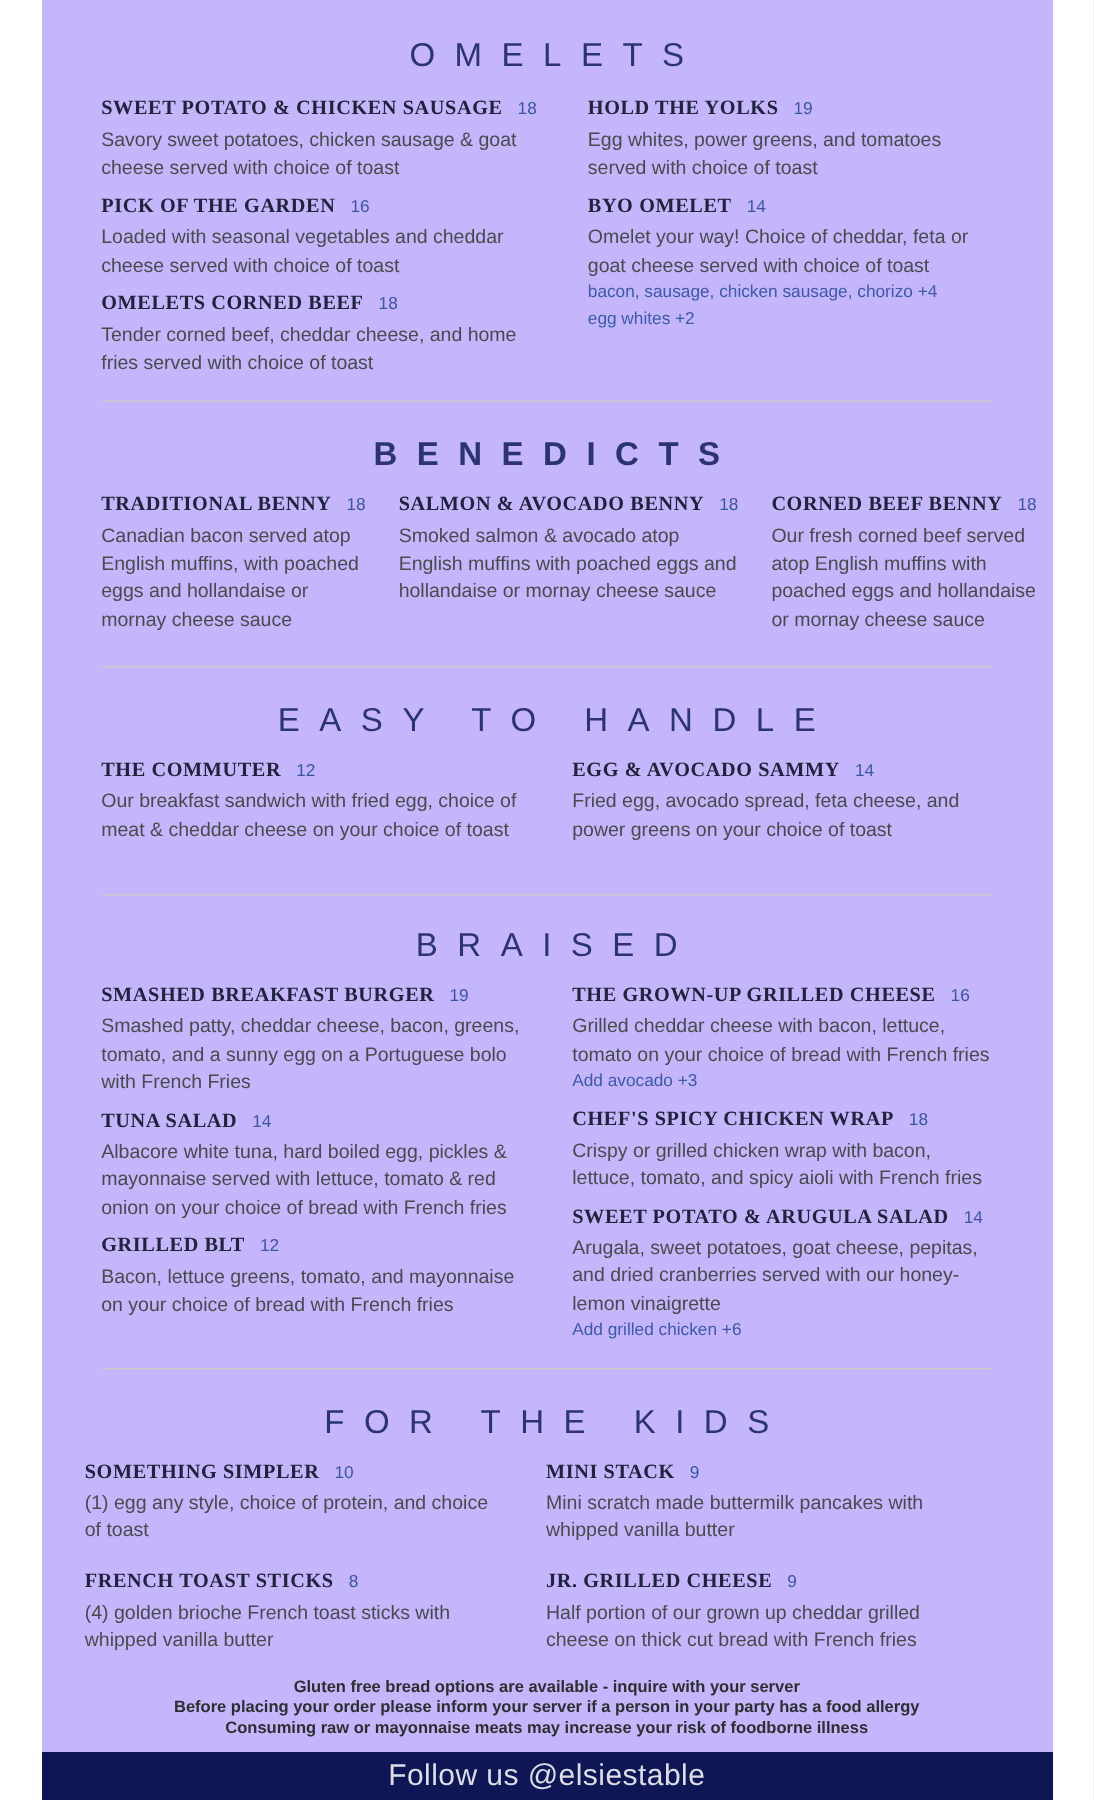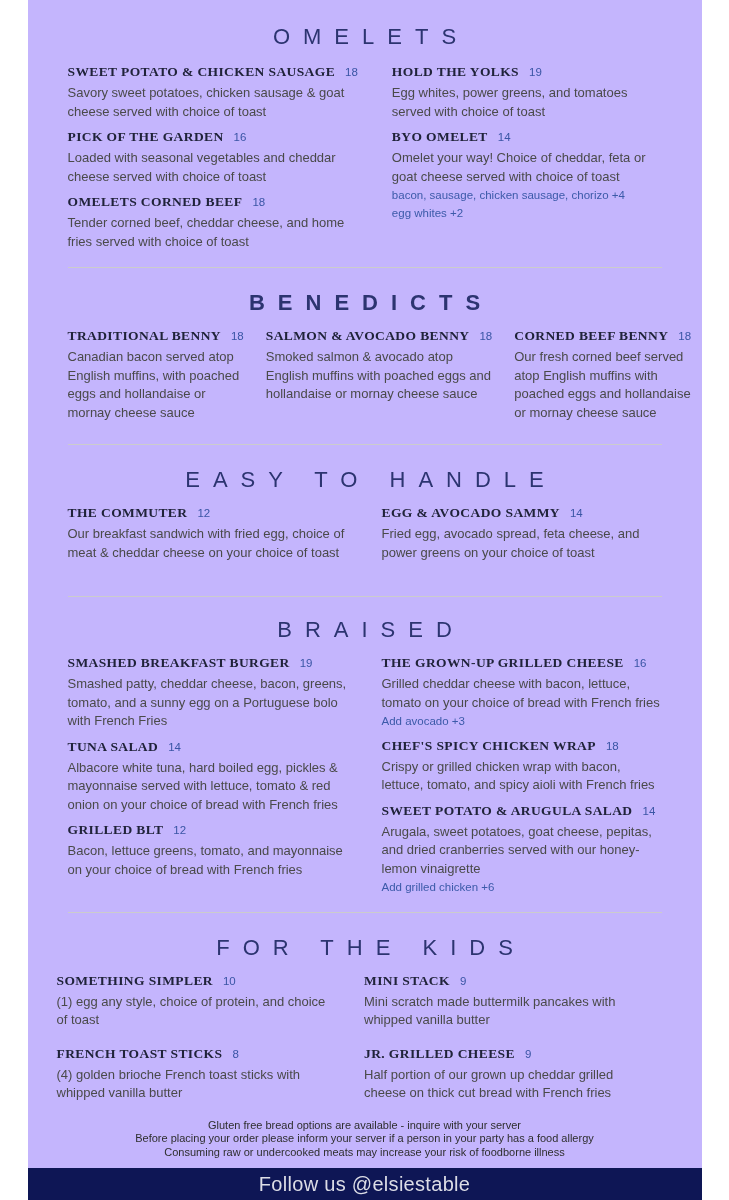--- a/index.html
+++ b/index.html
@@ -32,21 +32,21 @@
   #hr-1{margin-top:8px;}
   #t-benedicts{margin:22px 0 12px;font-weight:bold;}
   #hr-2{margin-top:14px;}
   #t-easy{margin:22px 0 12px;}
   #hr-3{margin-top:26px;}
   #t-brunchin{margin:20px 0 12px;}
   #hr-4{margin-top:8px;}
   #t-kids{margin:22px 0 12px;}
   .legal{
     margin-top:auto;text-align:center;font-size:11px;line-height:13.5px;
-    color:#2e2e2e;padding:0 16px;
+    color:#2e2e2e;padding:0 16px;font-weight:bold;
   }
   .legal p{margin:0;}
   .social-bar{
     margin-top:9px;height:48px;background:#0e1655;color:#dcdde6;
     display:flex;align-items:center;justify-content:center;
     font-size:20px;letter-spacing:0.3px;
   }
 </style>
 </head>
 <body>
@@ -243,19 +243,19 @@
           <span class="iprice">9</span>
         </div>
         <p class="idesc">Half portion of our grown up cheddar grilled cheese on thick cut bread with French fries</p>
       </div>
     </div>
   </div>
 
   <div class="legal">
     <p>Gluten free bread options are available - inquire with your server</p>
     <p>Before placing your order please inform your server if a person in your party has a food allergy</p>
-    <p>Consuming raw or undercooked meats may increase your risk of foodborne illness</p>
+    <p>Consuming raw or mayonnaise meats may increase your risk of foodborne illness</p>
   </div>
   <div class="social-bar">
     <span>Follow us @elsiestable</span>
   </div>
 
 </div>
 
 </body></html>

